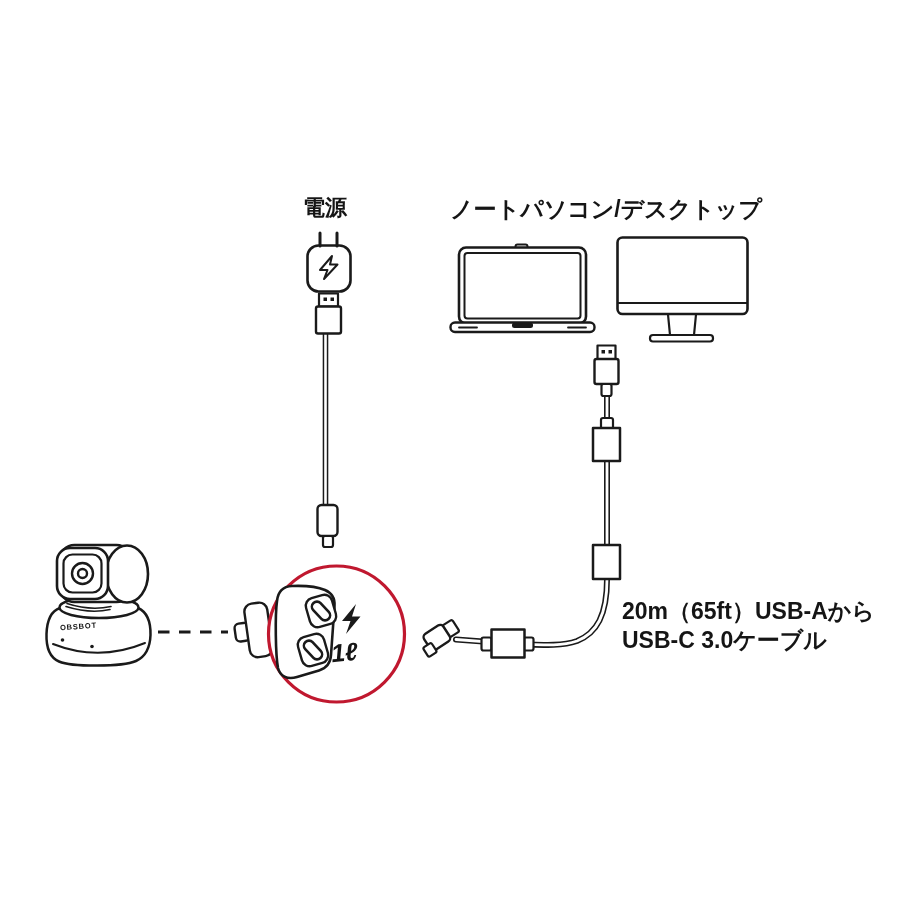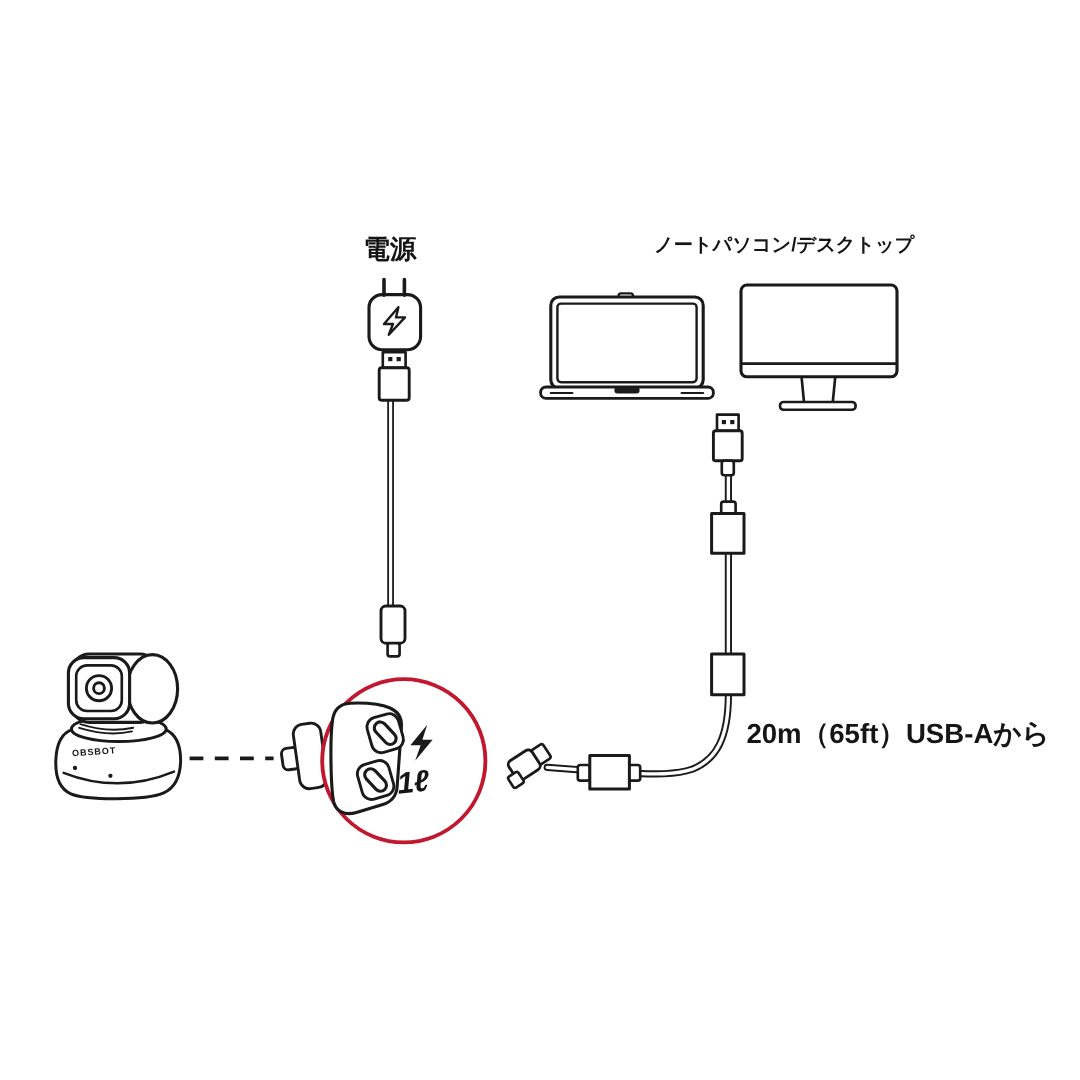--- a/index.html
+++ b/index.html
@@ -3,21 +3,21 @@
 <meta charset="utf-8">
 <style>
   html,body{margin:0;padding:0;background:#ffffff;}
   .canvas{
     position:relative;width:900px;height:900px;background:#ffffff;overflow:hidden;
     font-family:"Liberation Sans","DejaVu Sans",sans-serif;color:#1a1a1a;
   }
   .canvas svg{position:absolute;left:0;top:0;}
   .label{position:absolute;font-weight:600;color:#151515;white-space:nowrap;}
   .label-power{left:303px;top:193px;font-size:22px;}
-  .label-computer{left:450px;top:194px;width:312px;text-align:right;font-size:16px;}
+  .label-computer{left:450px;top:194px;width:312px;text-align:center;font-size:23px;}
   .label-shortcable{left:60px;top:455px;font-size:22px;}
   .label-longcable{left:622px;top:597px;font-size:23px;line-height:29px;}
   .label-brand{left:60px;top:622px;font-size:7.5px;font-weight:700;letter-spacing:0.8px;transform:rotate(-4deg);}
   .label-marking{left:331px;top:638px;font-size:25px;font-style:italic;font-weight:600;transform:rotate(-6deg);}
 </style>
 </head>
 <body>
 
 <div class="canvas">
 
@@ -127,17 +127,18 @@
         <path d="M356,604 L342,621 L350.5,621 L346,634 L360.5,616.5 L352,616.5 Z" fill="#1a1a1a" stroke="none"></path>
       </g>
 
     </g>
   </svg>
 
   <div class="label label-power">電源</div>
   <div class="label label-computer">ノートパソコン/デスクトップ</div>
   <div class="label label-longcable">
     <div>20m（65ft）USB-Aから</div>
+    <div>USB-C 3.0ケーブル</div>
   </div>
   <div class="label label-brand">OBSBOT</div>
   <div class="label label-marking">1ℓ</div>
 
 </div>
 
 </body></html>

